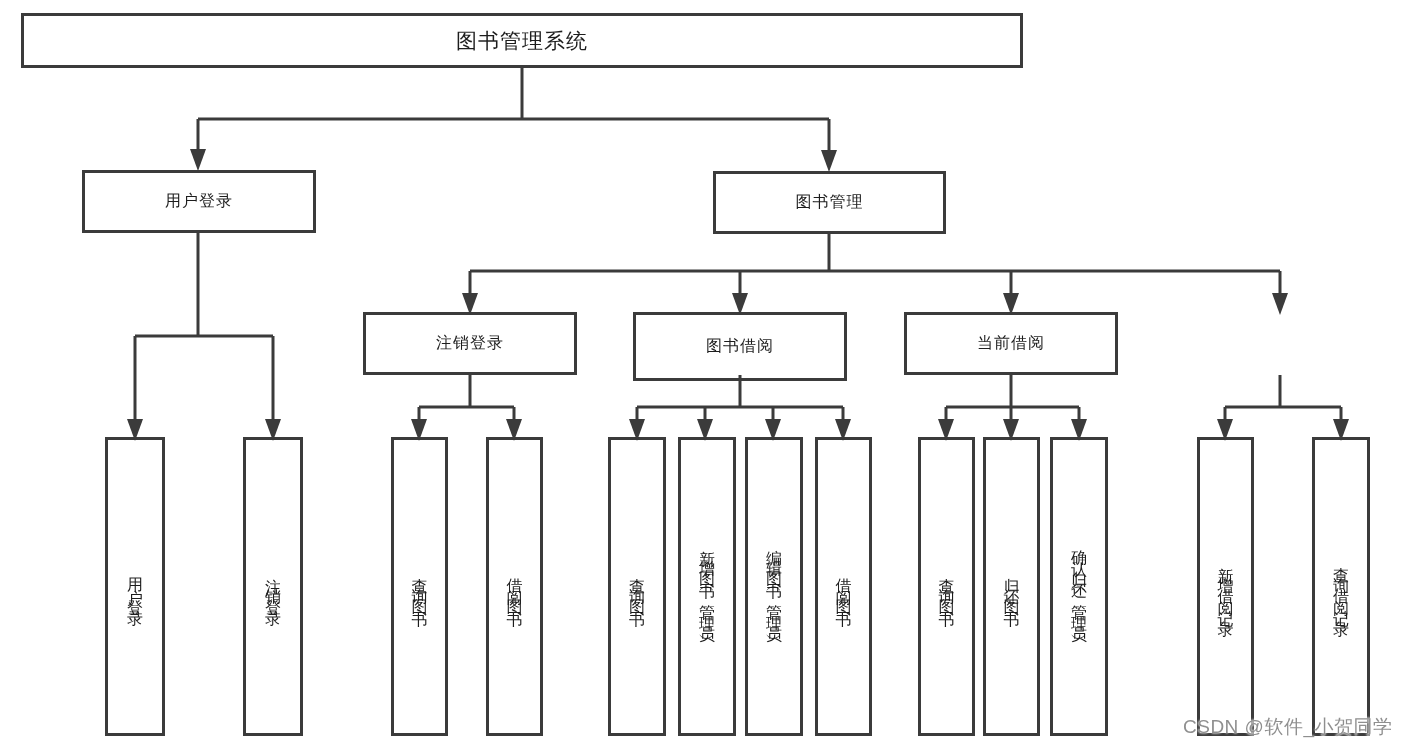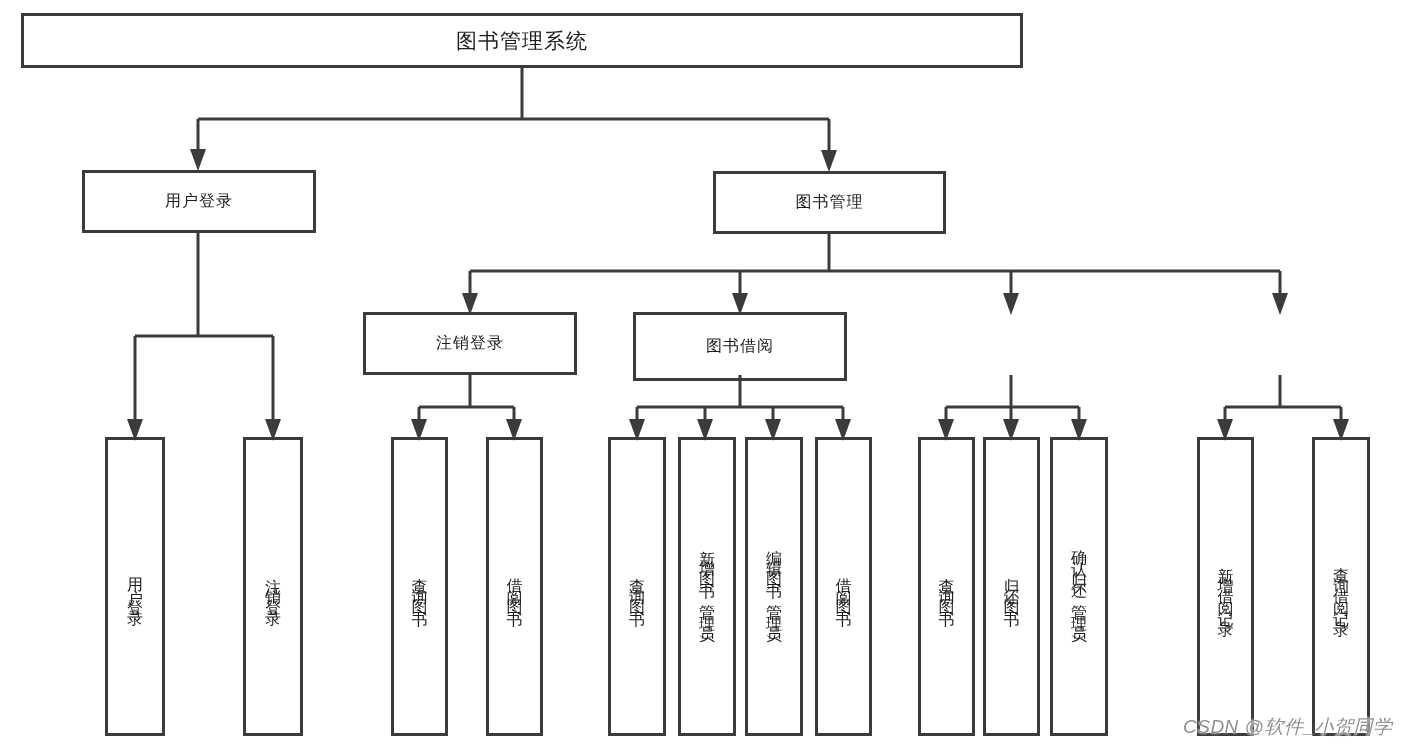--- a/index.html
+++ b/index.html
@@ -21,21 +21,20 @@
   svg.connectors {
     position:absolute; left:0; top:0; width:1405px; height:747px;
     z-index:2; pointer-events:none;
   }
   svg.connectors path { stroke:#3b3b3b; stroke-width:3; fill:none; }
   svg.connectors polygon { fill:#3b3b3b; }
   .watermark {
     position:absolute; left:1183px; top:714px; z-index:3;
     font-size:19px; color:#8f8f8f; letter-spacing:0.5px; white-space:nowrap;
     text-shadow:0 0 2px #ffffff, 0 0 3px #ffffff;
-    font-style:italic;
   }
 </style>
 </head>
 <body>
 
 <div class="canvas">
 
   <div class="node" style="left:21px;top:13px;width:1002px;height:55px">
     <span class="t big">图书管理系统</span>
   </div>
@@ -45,20 +44,23 @@
   </div>
   <div class="node" style="left:713px;top:171px;width:233px;height:63px">
     <span class="t">图书管理</span>
   </div>
 
   <div class="node" style="left:363px;top:312px;width:214px;height:63px">
     <span class="t">注销登录</span>
   </div>
   <div class="node" style="left:633px;top:312px;width:214px;height:69px">
     <span class="t">图书借阅</span>
+  </div>
+  <div class="node" style="left:904px;top:312px;width:214px;height:63px">
+    <span class="t">当前借阅</span>
   </div>
 
   <div class="node" style="left:105px;top:437px;width:60px;height:299px">
     <span class="t v">用户登录</span>
   </div>
   <div class="node" style="left:243px;top:437px;width:60px;height:299px">
     <span class="t v">注销登录</span>
   </div>
 
   <div class="node" style="left:391px;top:437px;width:57px;height:299px">

